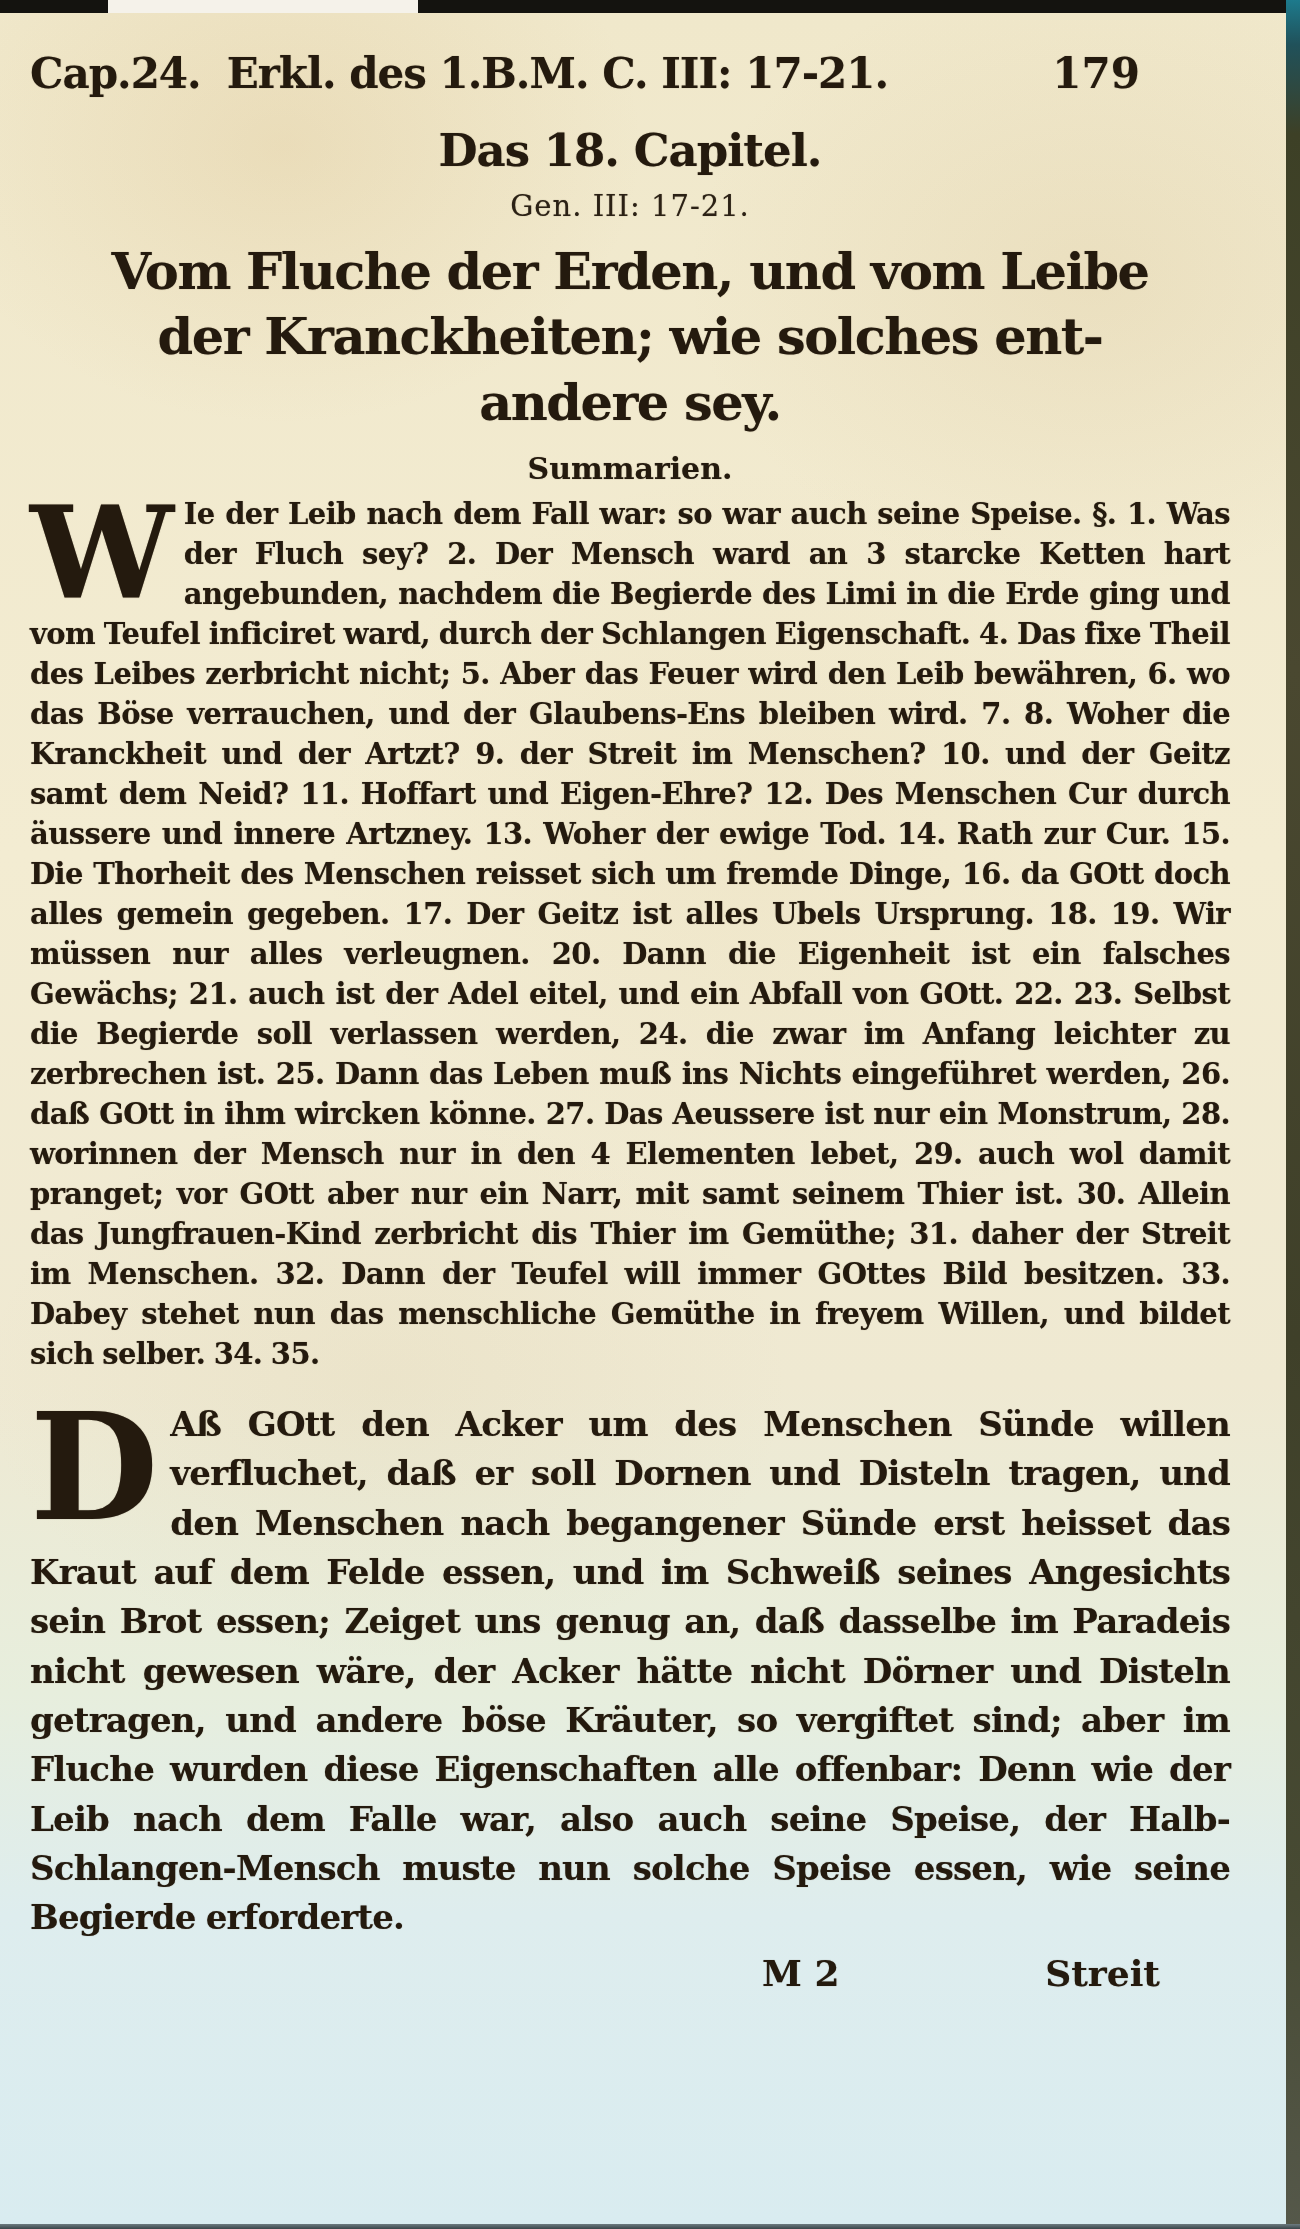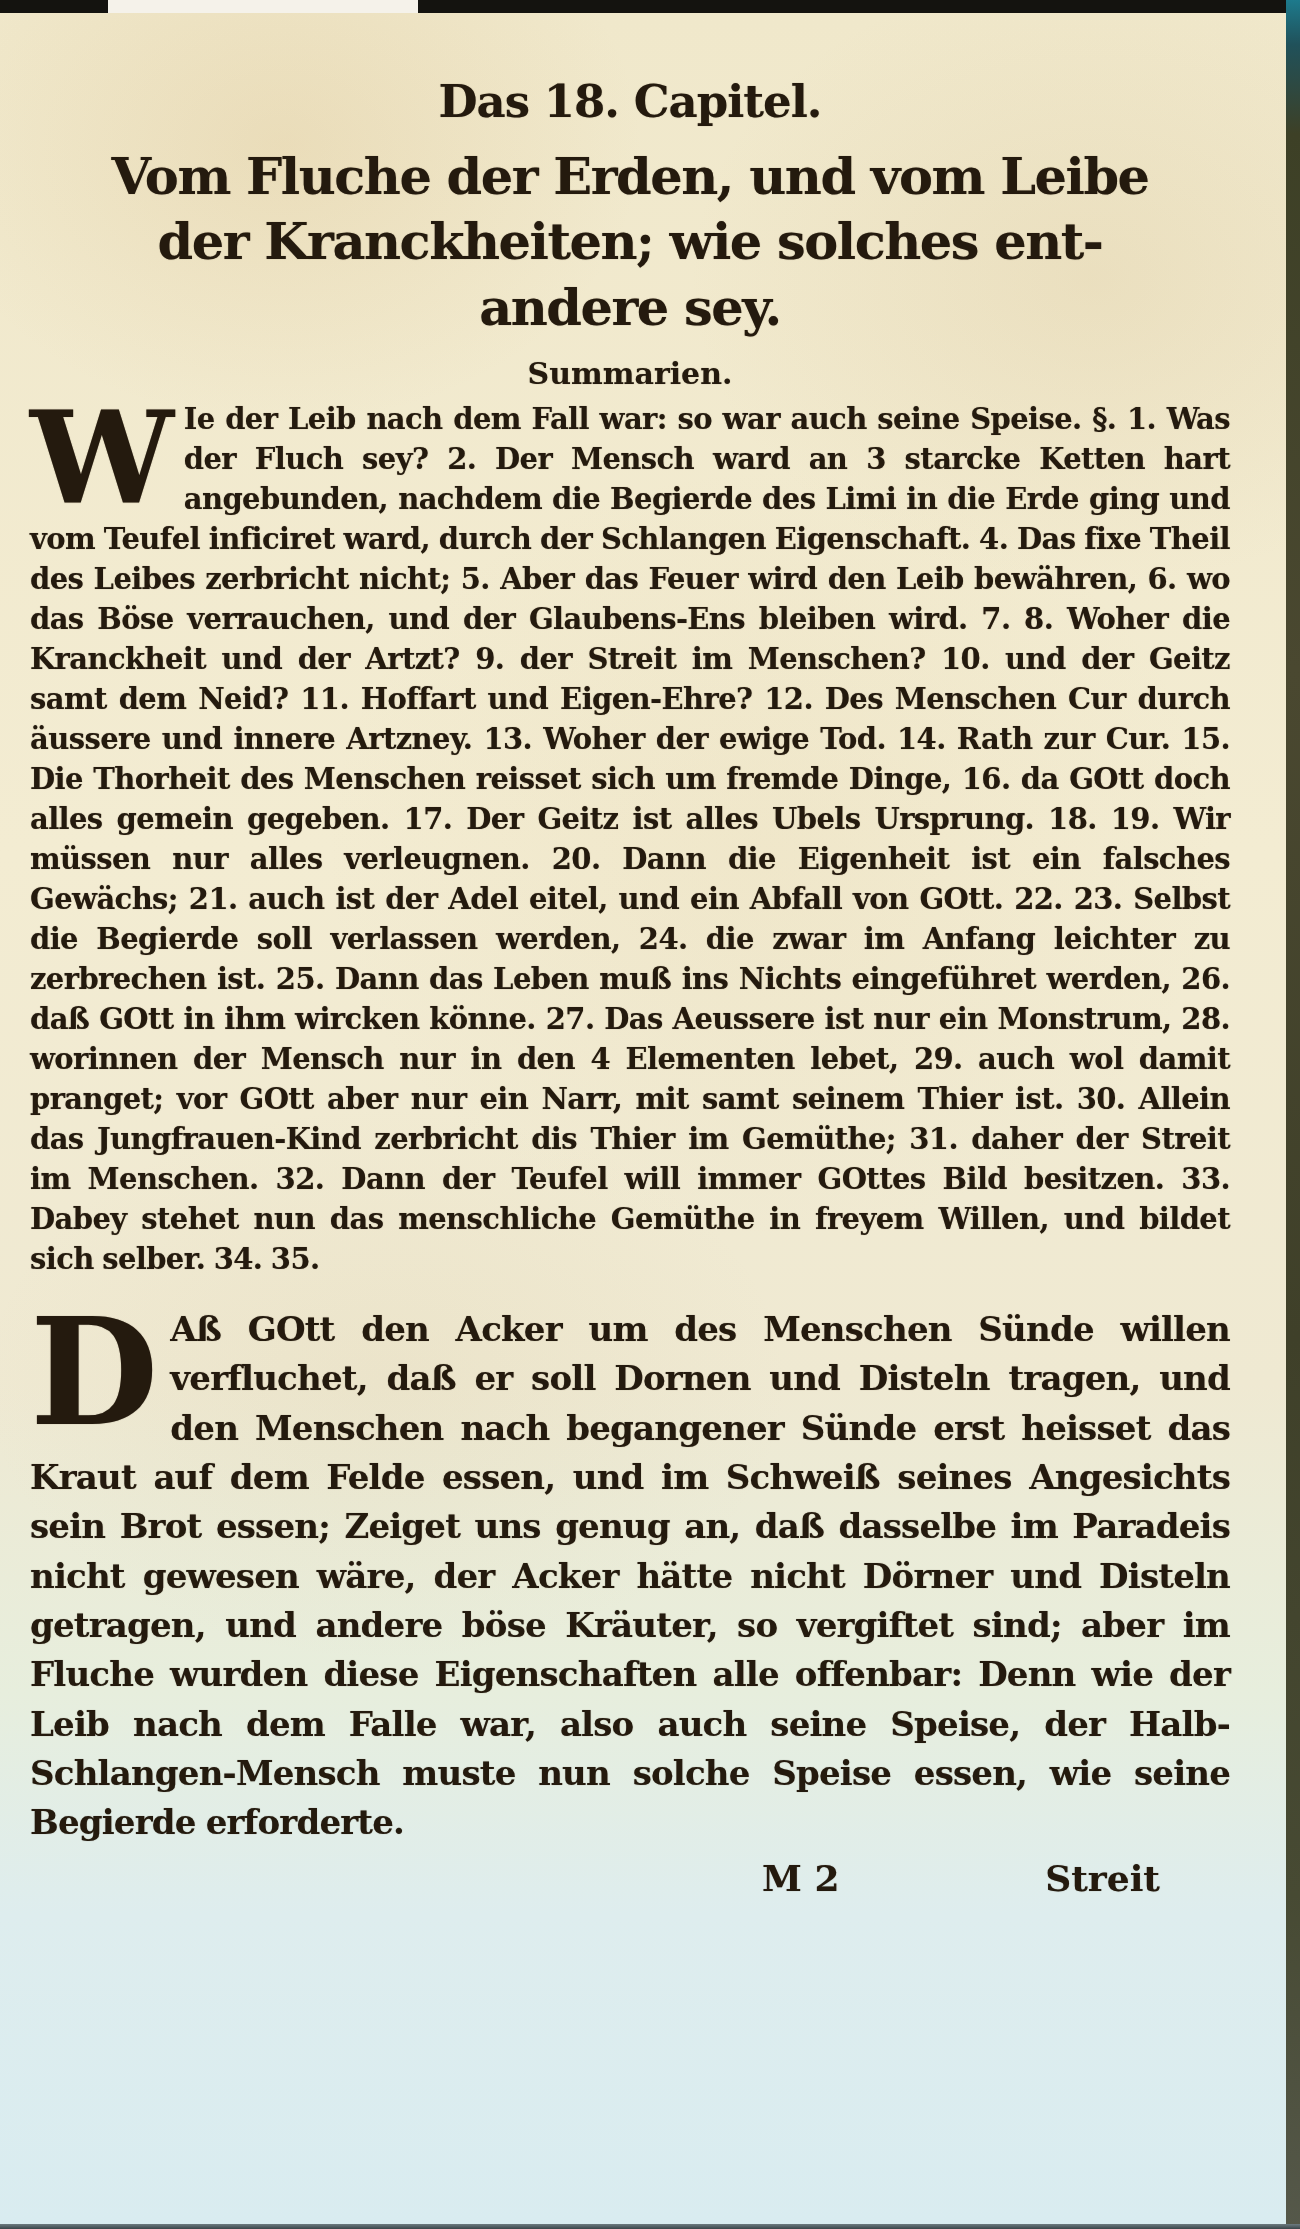--- a/index.html
+++ b/index.html
@@ -111,23 +111,29 @@
   .footer-line .sig { position: absolute; left: 57%; margin-left: 48px; }
   .footer-line .catch { position: absolute; right: 70px; }
 </style>
 </head>
 <body>
 
 <div class="scan">
 
   <div class="page ink">
 
+    <div class="running-head">
+      <span>Cap.24.</span>
+      <span class="mid">Erkl. des 1.B.M. C. III: 17-21.</span>
+      <span class="folio">179</span>
+    </div>
 
     <div class="chap-title">Das 18. Capitel.</div>
 
+    <div class="scripture-ref">Gen. III: 17-21.</div>
 
     <div class="main-heading">
       <div>Vom Fluche der Erden, und vom Leibe</div>
       <div>der Kranckheiten; wie solches ent-</div>
       <div>andere sey.</div>
     </div>
 
     <div class="summarien-label">Summarien.</div>
 
     <div class="summary-par">

